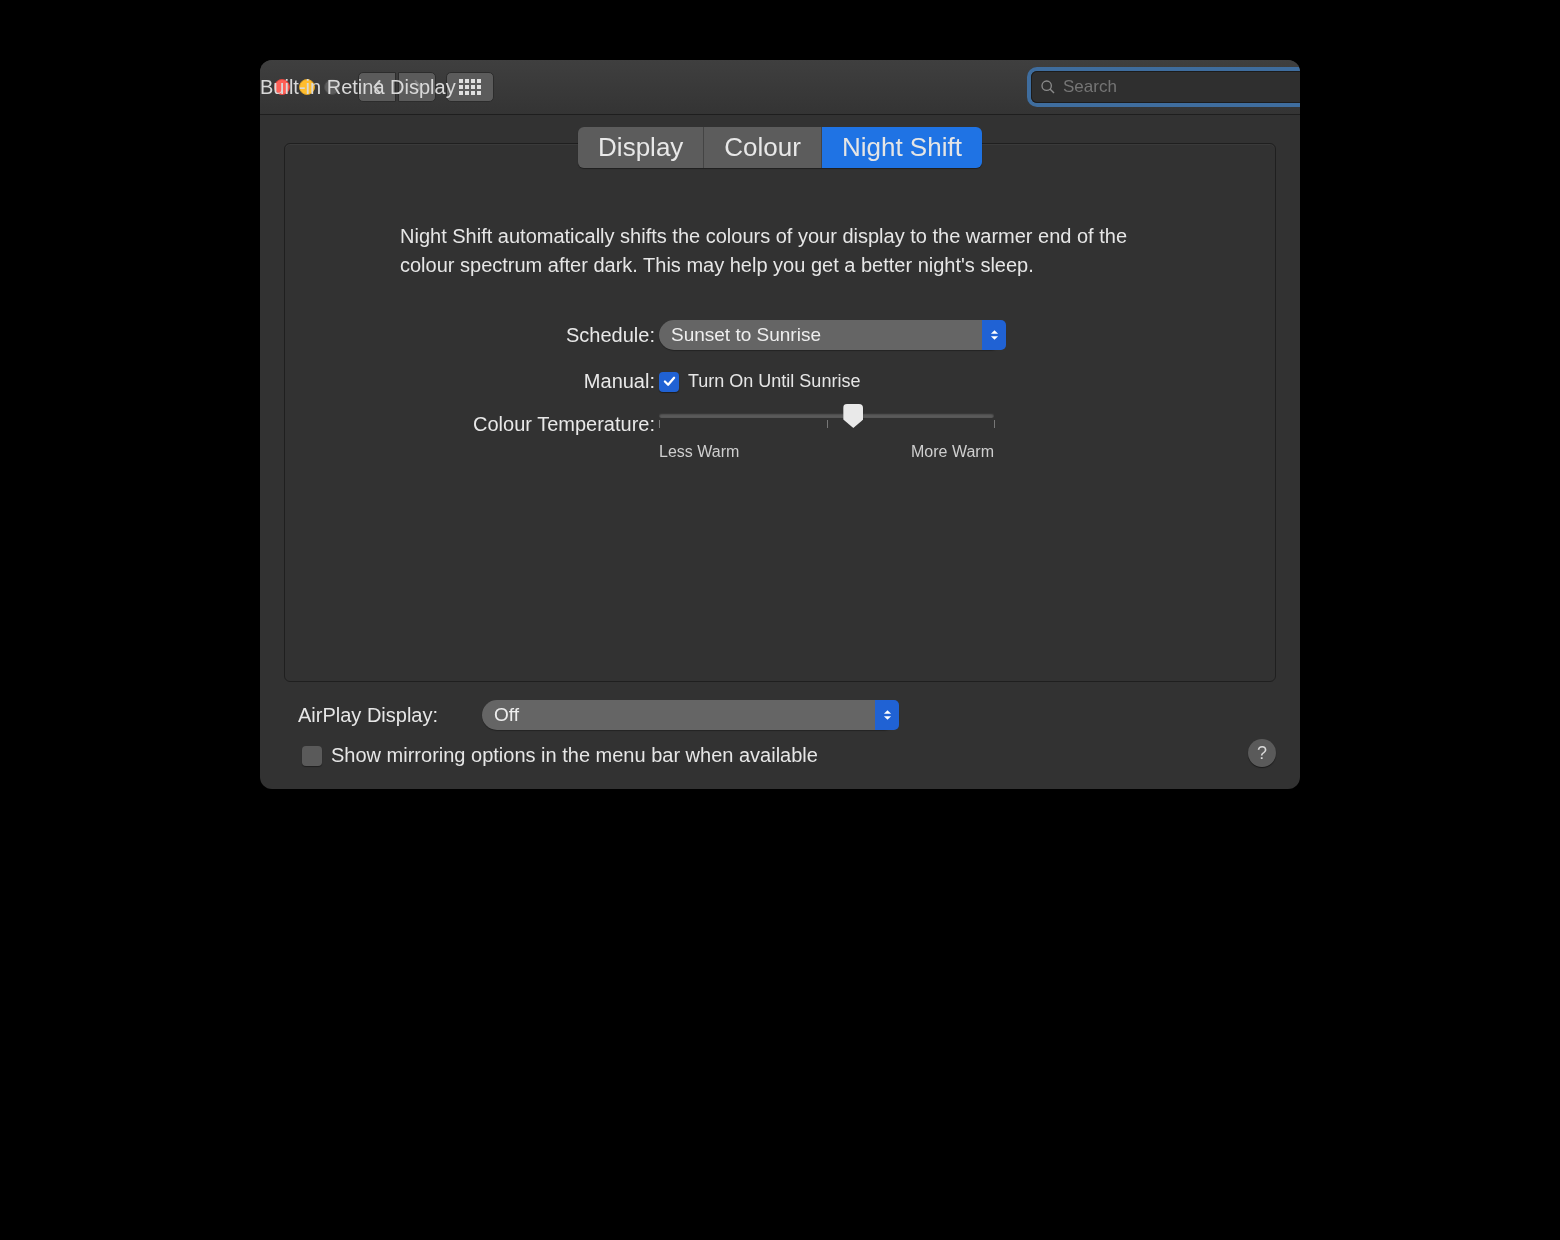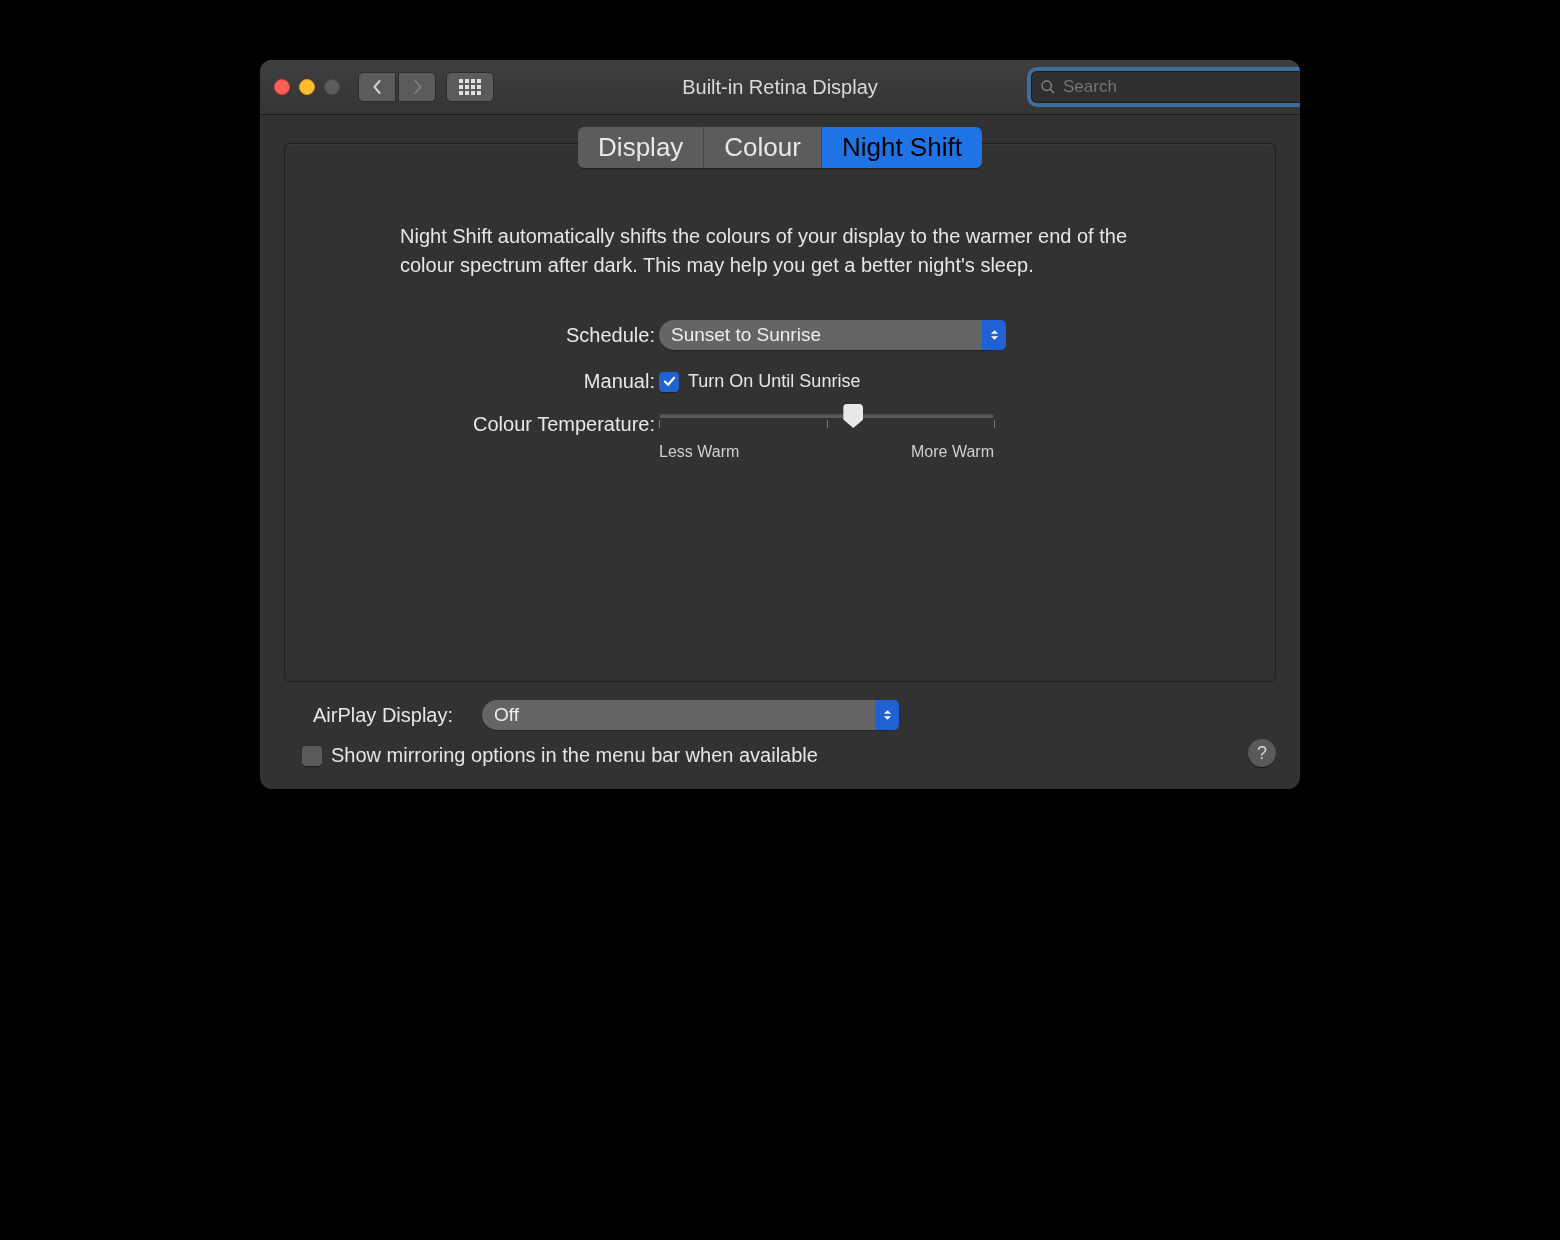--- a/index.html
+++ b/index.html
@@ -24,42 +24,42 @@
   .navbtn{width:36px;height:28px;background:#5b5b5b;border:1px solid #2c2c2c;
           display:flex;align-items:center;justify-content:center;}
   .navbtn:first-child{border-radius:5px 0 0 5px;}
   .navbtn:last-child{border-radius:0 5px 5px 0;}
   .navbtn svg{width:11px;height:14px;}
   .gridbtn{width:46px;height:28px;background:#5b5b5b;border:1px solid #2c2c2c;
            border-radius:5px;display:flex;align-items:center;justify-content:center;}
   .gridicon{display:grid;grid-template-columns:repeat(4,4px);
             grid-template-rows:repeat(3,4px);gap:2px;}
   .gridicon span{background:#e0e0e0;width:4px;height:4px;}
-  .wtitle{position:absolute;left:0;right:0;text-align:center;
+  .wtitle{position:absolute;left:0;right:0;
           font-size:20px;color:#d9d9d9;pointer-events:none;}
   .searchwrap{margin-left:auto;position:relative;width:255px;}
   .search{
     width:100%;height:32px;border-radius:6px;background:#2f2f2f;
     border:none;box-shadow:inset 0 0 0 1px #1c1c1c,0 0 0 4px #3f6d9e;
     color:#fdba74;font-size:17px;padding:0 10px 0 32px;outline:none;}
   .searchwrap svg{position:absolute;left:9px;top:8px;width:16px;height:16px;
                   stroke:#8a8a8a;fill:none;stroke-width:2;}
   
   .content{padding:28px 24px 22px;}
   .panel{border:1px solid #1f1f1f;border-radius:6px;background:#323232;
          box-shadow:inset 0 1px 0 rgba(255,255,255,.04);padding-bottom:200px;
          position:relative;}
   
   .tabs{display:flex;justify-content:center;margin-top:-2px;}
   .tabbar{display:flex;border-radius:6px;overflow:hidden;margin-top:-15px;
           box-shadow:0 1px 1px rgba(0,0,0,.4);}
   .tab{padding:5px 20px;font-size:26px;color:#e8e8e8;cursor:default;
        background:#5c5c5c;border-right:1px solid #444;}
   .tab:last-child{border-right:none;}
-  .tab.active{background:#1f73e4;color:#000000;}
+  .tab.active{background:#1f73e4;color:#e5e5e5;}
   
   .desc{max-width:760px;margin:54px auto 0;line-height:1.45;font-size:20px;
         color:#e6e6e6;padding:0 10px;}
   
   .rows{margin-top:40px;}
   .row{display:flex;align-items:center;margin-bottom:20px;}
   .lbl{width:370px;text-align:right;padding-right:4px;font-size:20px;
        color:#e8e8e8;}
   .popup{position:relative;width:335px;height:30px;background:#656565;
          border-radius:15px;display:flex;align-items:center;padding-left:12px;
@@ -82,21 +82,21 @@
   .tick{position:absolute;top:7px;width:1px;height:8px;background:#777;}
   .thumb{position:absolute;top:-9px;width:20px;height:24px;background:#e9e9e9;
          border-radius:4px 4px 8px 8px;left:calc(58% - 10px);
          box-shadow:0 1px 2px rgba(0,0,0,.6);
          clip-path:polygon(0 0,100% 0,100% 65%,50% 100%,0 65%);}
   .sliderlabels{display:flex;justify-content:space-between;margin-top:25px;
                 font-size:16px;color:#cfcfcf;}
   
   .footer{padding:18px 0 0 0;}
   .footer .row{margin-bottom:14px;}
-  .footer .lbl2{width:170px;text-align:center;padding-right:14px;
+  .footer .lbl2{width:170px;text-align:left;padding-right:14px;
                padding-left:14px;font-size:20px;}
   .footer .popup{width:405px;}
   .mirror{display:flex;align-items:center;padding-left:18px;font-size:20px;text-align:right;}
   .help{position:absolute;right:24px;bottom:22px;width:28px;height:28px;
         border-radius:50%;background:#5a5a5a;color:#d9d9d9;
         display:flex;align-items:center;justify-content:center;font-size:18px;
         box-shadow:0 1px 1px rgba(0,0,0,.5);}
 </style>
 </head>
 <body>

